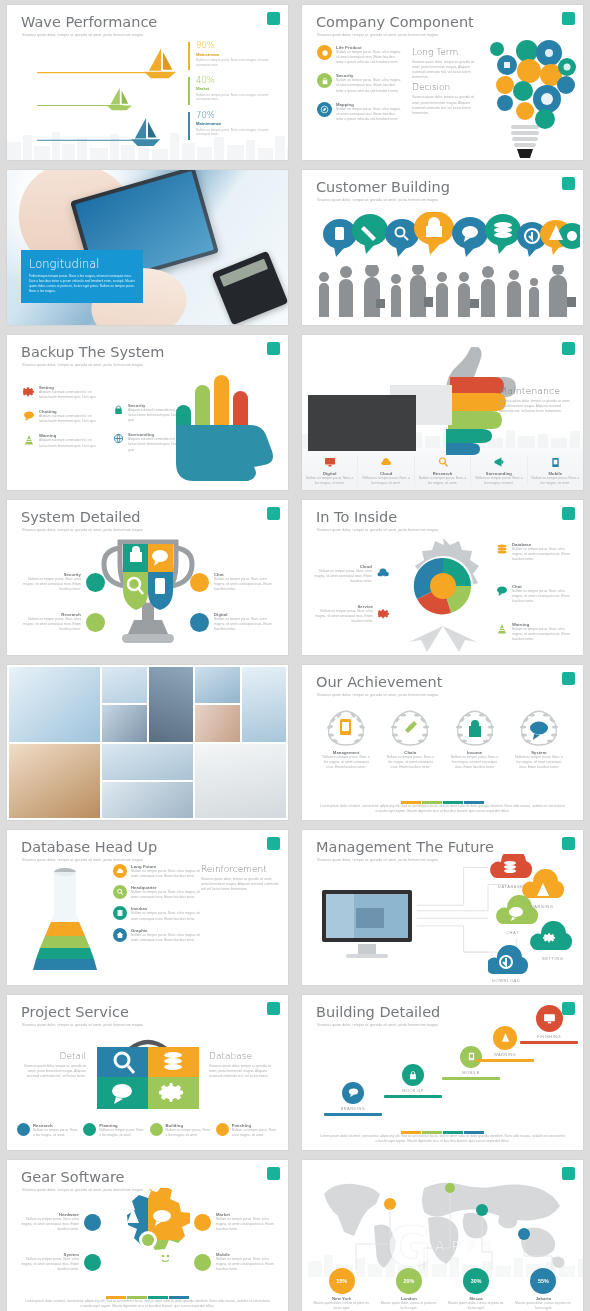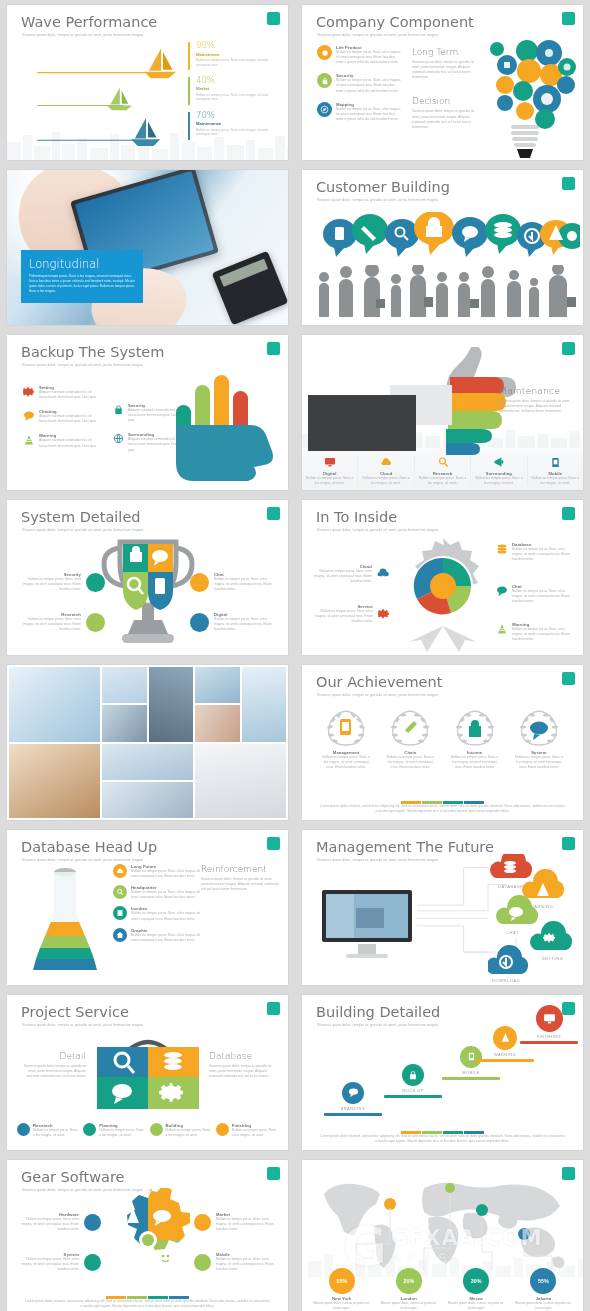--- a/index.html
+++ b/index.html
@@ -249,21 +249,21 @@
         </span>
         <div>
               <div class="lbl">Mapping</div>
           <div class="txt">Nullam eu tempor purus. Nunc a leo magna, sit amet consequat risus. Etiam faucibus tortor a ipsum vehicula sed hendrerit enim.</div>
             </div>
       </div>
     </div>
     <div class="c2-mid">
       <div class="c2-h">Long Term</div>
       <div class="txt" style="margin-top:3px">Vivamus quam dolor, tempor ac gravida sit amet, porta fermentum magna. Aliquam euismod commodo nisl, vel luctus lorem fermentum.</div>
-      <div class="c2-h" style="margin-top:16px">Decision</div>
+      <div class="c2-h" style="margin-top:2px">Decision</div>
       <div class="txt" style="margin-top:3px">Vivamus quam dolor, tempor ac gravida sit amet, porta fermentum magna. Aliquam euismod commodo nisl, vel luctus lorem fermentum.</div>
     </div>
     <div class="bulb-wrap">
       <svg viewBox="0 0 108 140" width="108" height="140">
         <g fill="#d3d5d7">
           <rect x="40" y="98" width="28" height="4" rx="2"></rect>
               <rect x="40" y="104" width="28" height="4" rx="2"></rect>
           <rect x="41" y="110" width="26" height="4" rx="2"></rect>
               <rect x="43" y="116" width="22" height="4" rx="2"></rect>
         </g>
@@ -1310,20 +1310,19 @@
       </div>
       <div class="c">
         <div class="pctc" style="background:#2980a9">55%</div>
         <div class="lbl">Jakarta</div>
         <div class="txt" style="padding:0 4px">Mauris quam dolor, cursus at porta mi, luctus eget.</div>
       </div>
     </div>
     <div class="wm">
       <span class="g">G</span>
       <span class="tx">
-        <b>GFXAA.COM</b>
         <s>APPS</s>
       </span>
     </div>
    </div>
   </div>
 
 </div>
 
 </body></html>

